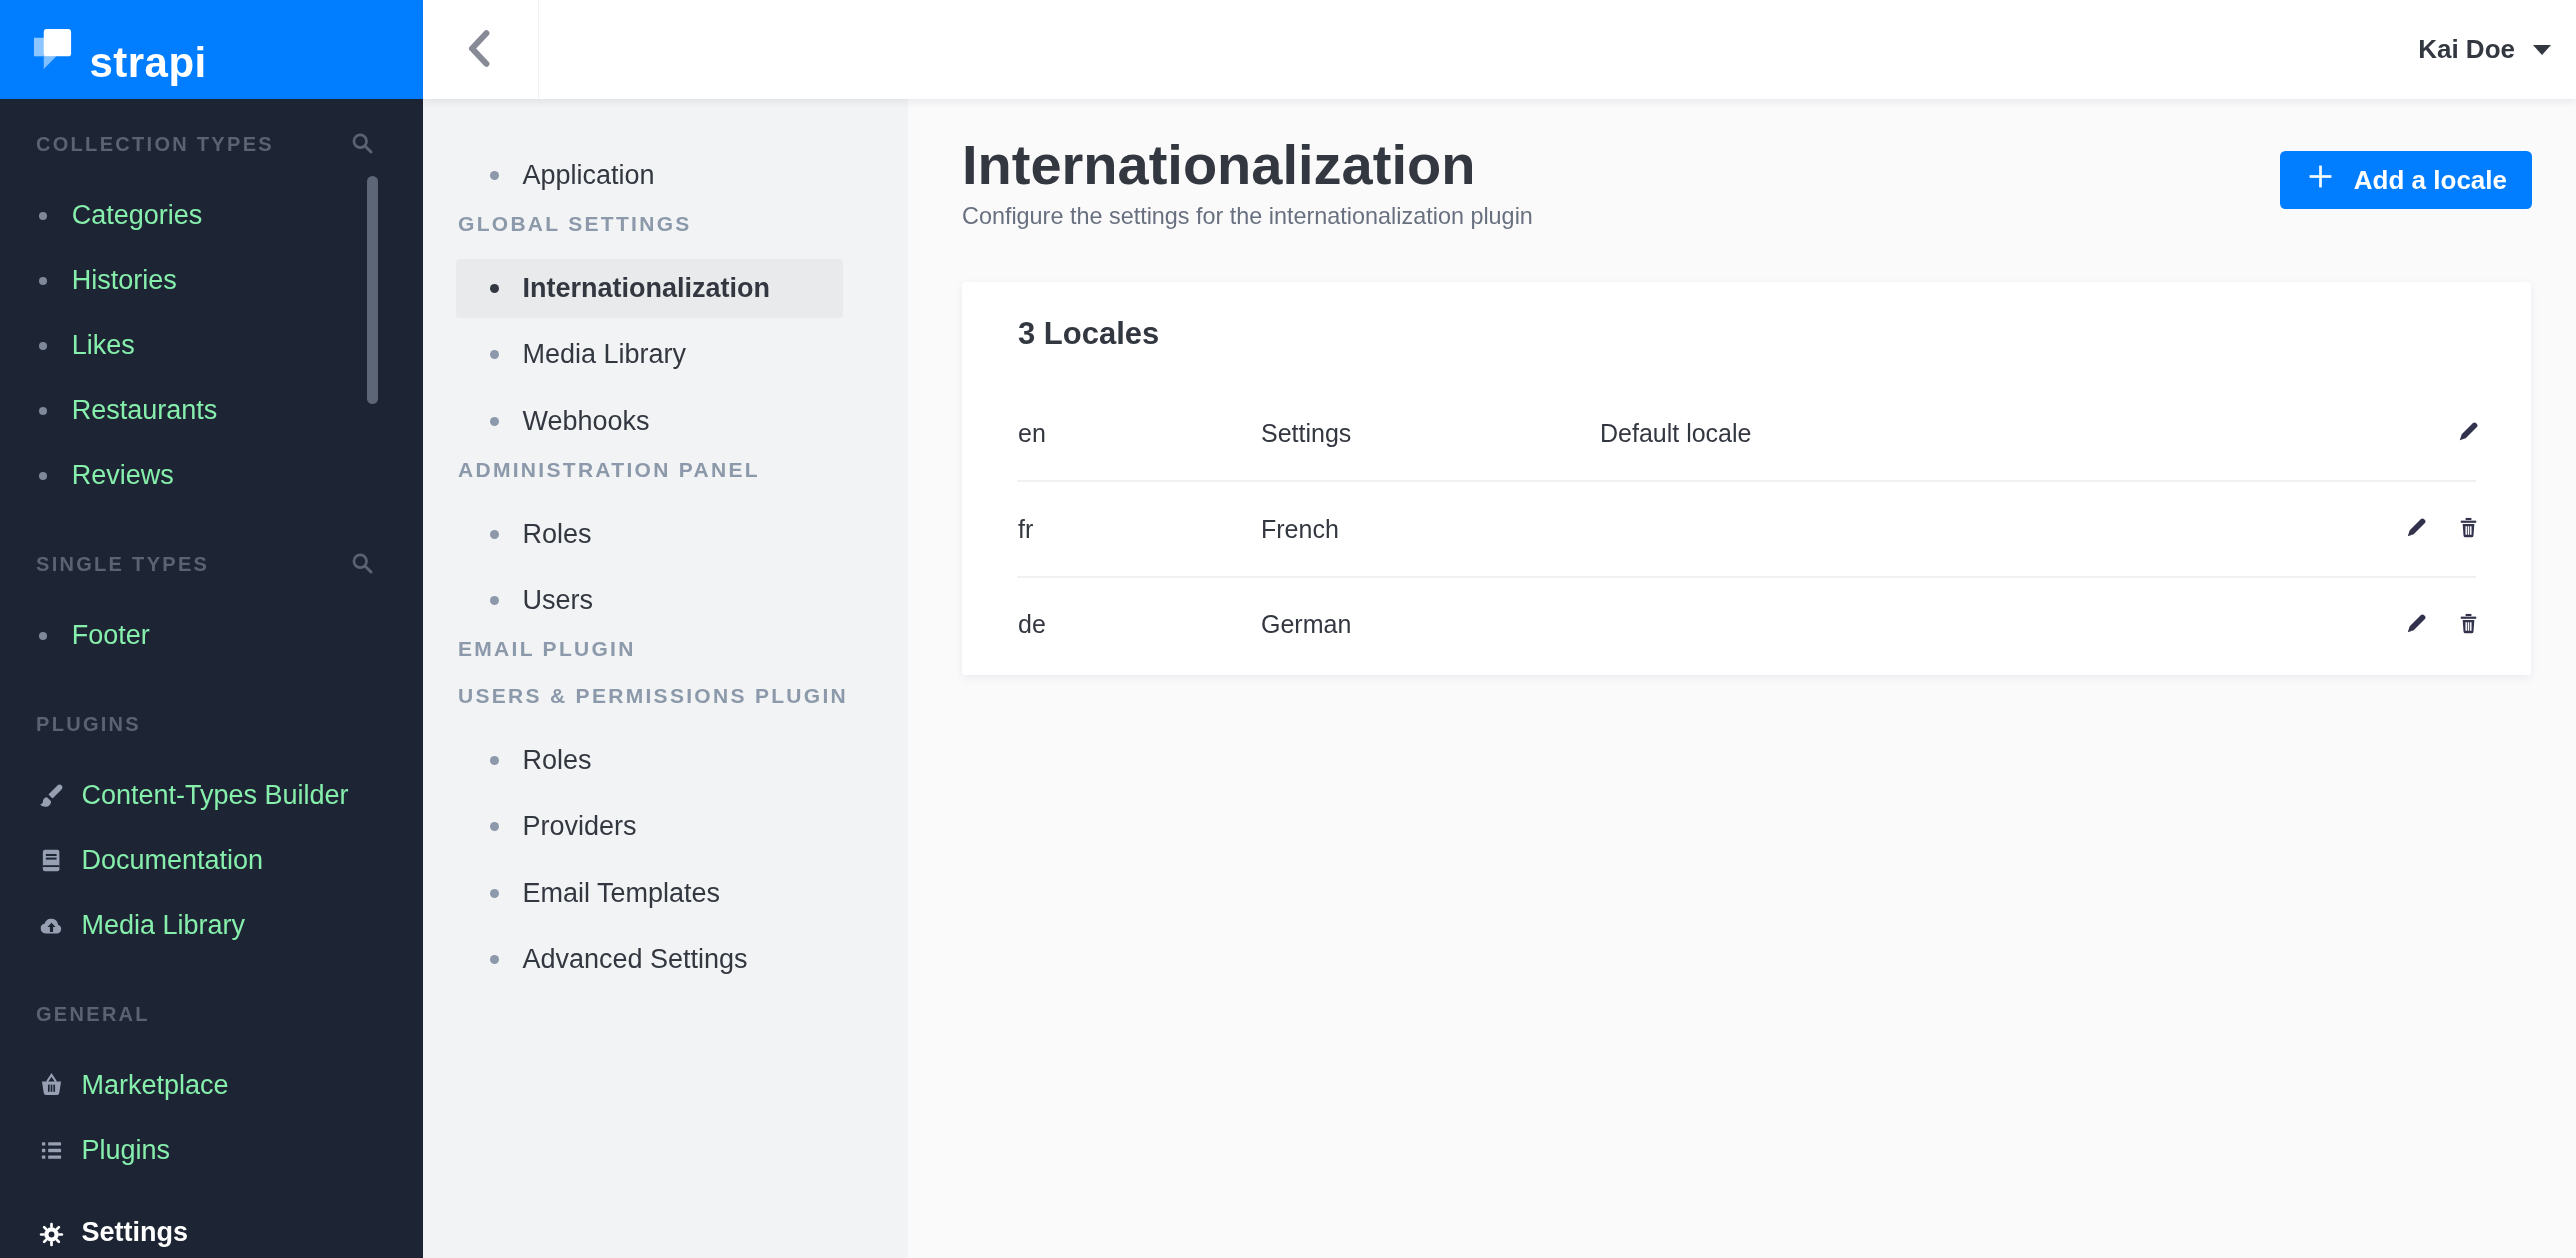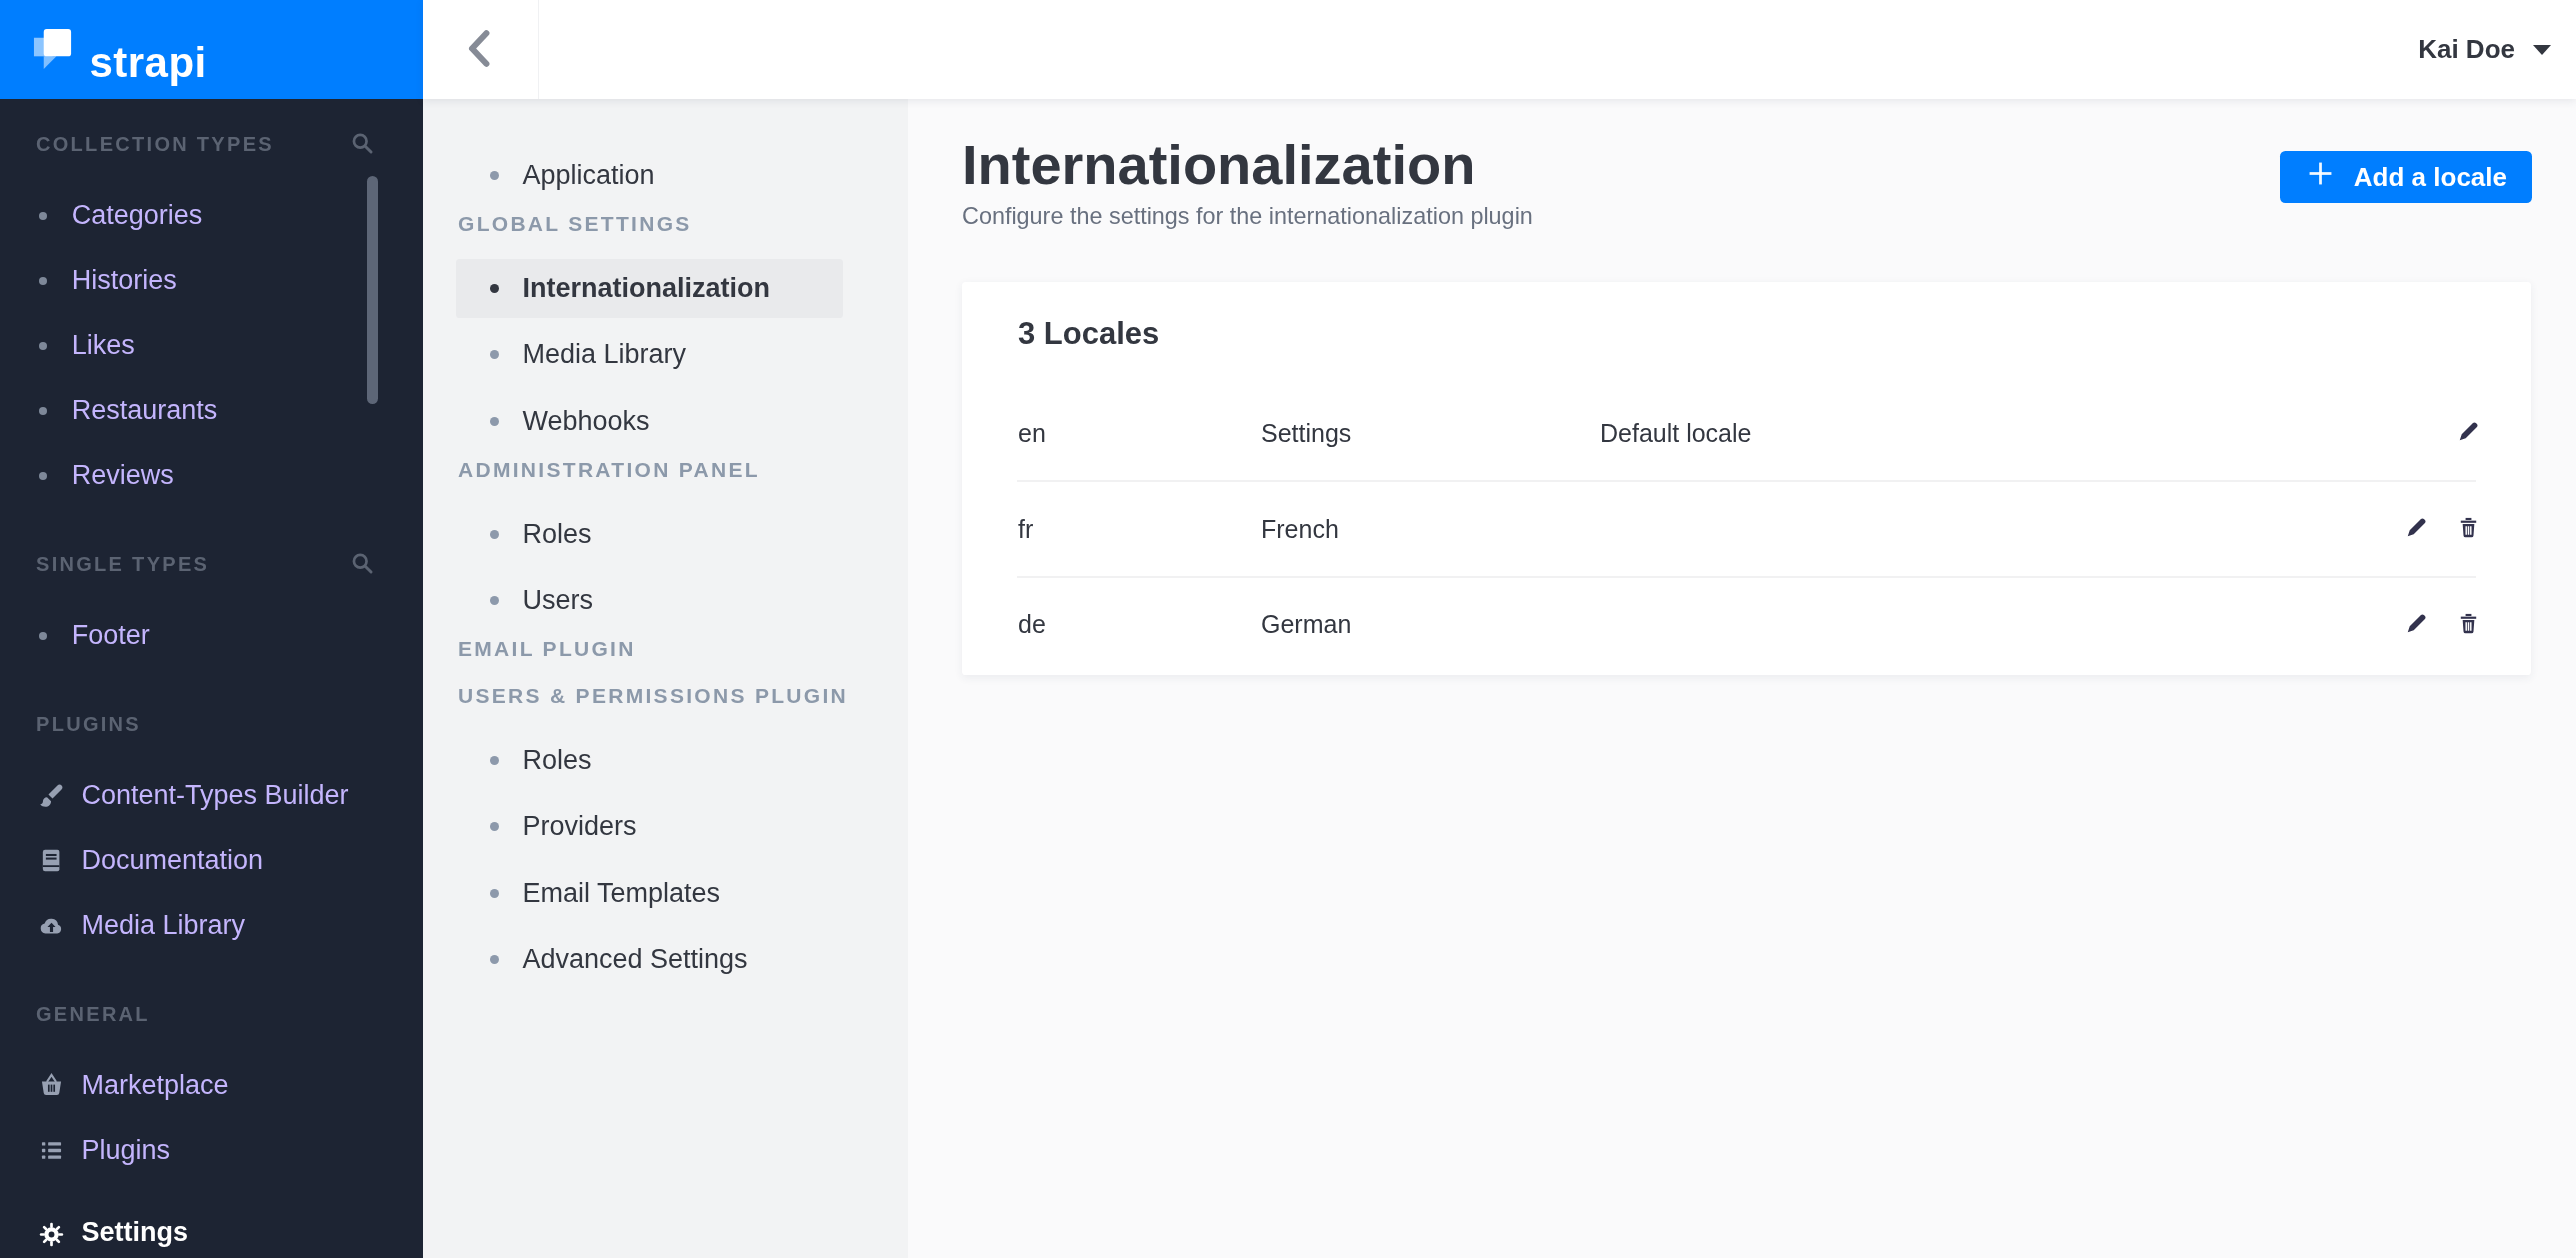--- a/index.html
+++ b/index.html
@@ -24,21 +24,21 @@
   .brand-name { color: #ffffff; font-size: 42px; font-weight: 800; letter-spacing: 0.5px; margin-top: 26px; }
   .nav { padding-top: 32px; overflow: hidden; }
   .nav-section { margin-bottom: 43px; }
   .nav-header {
     display: flex; align-items: center; justify-content: space-between;
     height: 27px; margin-bottom: 25px; padding: 0 47px 0 36px;
   }
   .nav-header-label { color: #5b6372; font-size: 20px; font-weight: 700; letter-spacing: 2.3px; }
   .nav-item {
     height: 65px; display: flex; align-items: center; padding-left: 36px;
-    color: #c4b5fd; font-size: 27px; cursor: pointer;
+    color: #86efac; font-size: 27px; cursor: pointer;
   }
   .nav-item .dot {
     width: 8px; height: 8px; border-radius: 50%; background: #7e8899;
     margin: 0 25px 0 2.7px; flex: 0 0 8px;
   }
   .nav-item .ni-icon { width: 31px; display: flex; justify-content: center; margin-right: 14.4px; }
   .nav-item .ni-icon svg { fill: #97a0b2; }
   .nav-item.active { color: #ffffff; font-weight: 600; align-items: flex-end; }
   .nav-item.active .ni-icon svg { fill: #ffffff; }
   .scroll-thumb {
@@ -91,21 +91,21 @@
   }
   .sm-item.active { background: #e9eaec; font-weight: 700; }
   .sm-item.active .sm-dot { background: #333740; }
 
   
   .main { flex: 1; background: #fafafb; padding: 0 44px 0 54px; min-width: 0; }
   .page-header { display: flex; align-items: flex-start; justify-content: space-between; margin-top: 34px; }
   .page-title { font-size: 56px; line-height: 63px; font-weight: 700; color: #333740; }
   .page-subtitle { margin-top: 5.4px; font-size: 23.4px; line-height: 31px; color: #68707f; }
   .add-btn {
-    margin-top: 18px; height: 52px; padding: 0 25px;
+    margin-top: 18px; height: 58px; padding: 0 25px;
     background: #007eff; color: #ffffff; border: none; border-radius: 5.4px;
     font-family: "Liberation Sans", sans-serif; font-size: 26px; font-weight: 600;
     display: flex; align-items: center; gap: 18px; cursor: pointer;
   }
 
   .card {
     margin-top: 50px; width: 1569px; height: 393px; background: #ffffff;
     border-radius: 3.6px; box-shadow: 0 2.7px 9px rgba(40, 50, 80, 0.07);
     padding-top: 36px; overflow: hidden;
   }

